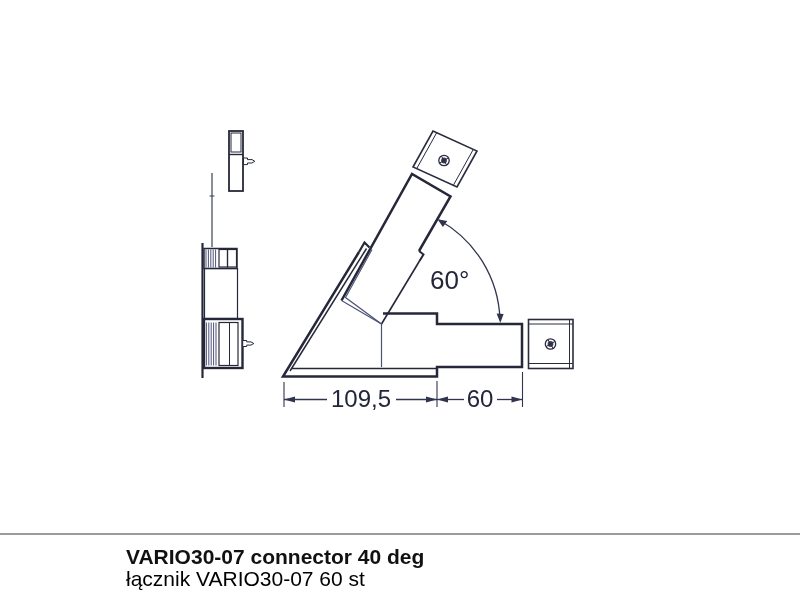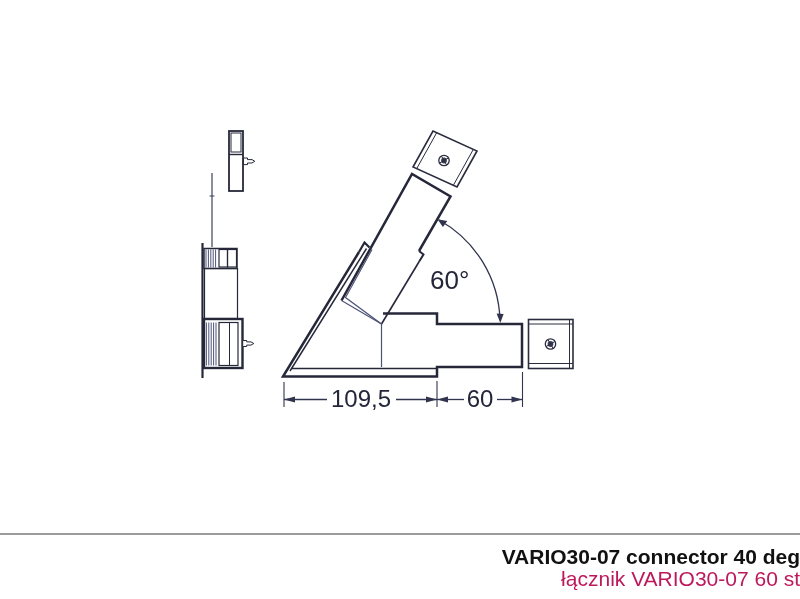--- a/index.html
+++ b/index.html
@@ -1,23 +1,23 @@
 <!DOCTYPE html>
 <html><head>
 <meta charset="utf-8">
 <style>
   html,body{margin:0;padding:0;background:#fff;}
   body{font-family:"Liberation Sans", sans-serif;}
-  .page{position:relative;width:800px;height:599px;background:#ffffff;overflow:hidden;text-align:right;}
+  .page{position:relative;width:800px;height:599px;background:#ffffff;overflow:hidden;}
   .drawing-svg{position:absolute;left:0;top:0;}
   .footer{position:absolute;left:0;top:533px;width:800px;}
   .footer-divider{width:800px;height:2px;background:#9b9b9b;}
   .footer-text{margin-left:126px;margin-top:11px;line-height:22px;}
   .title-en{font-size:21px;font-weight:bold;color:#111111;}
-  .title-pl{font-size:21px;font-weight:normal;color:#be185d;}
+  .title-pl{font-size:21px;font-weight:normal;color:#000000;}
   text{font-family:"Liberation Sans", sans-serif;}
   .dim-text{font-size:24px;fill:#23263a;}
   .angle-text{font-size:26px;fill:#23263a;}
 </style>
 </head>
 <body>
 
 <div class="page">
 
   <svg class="drawing-svg" width="800" height="599" viewBox="0 0 800 599">

